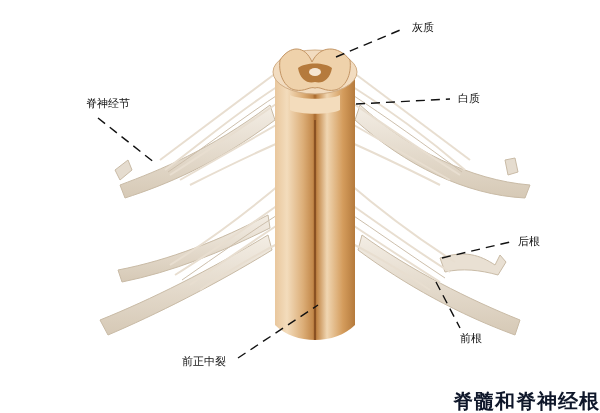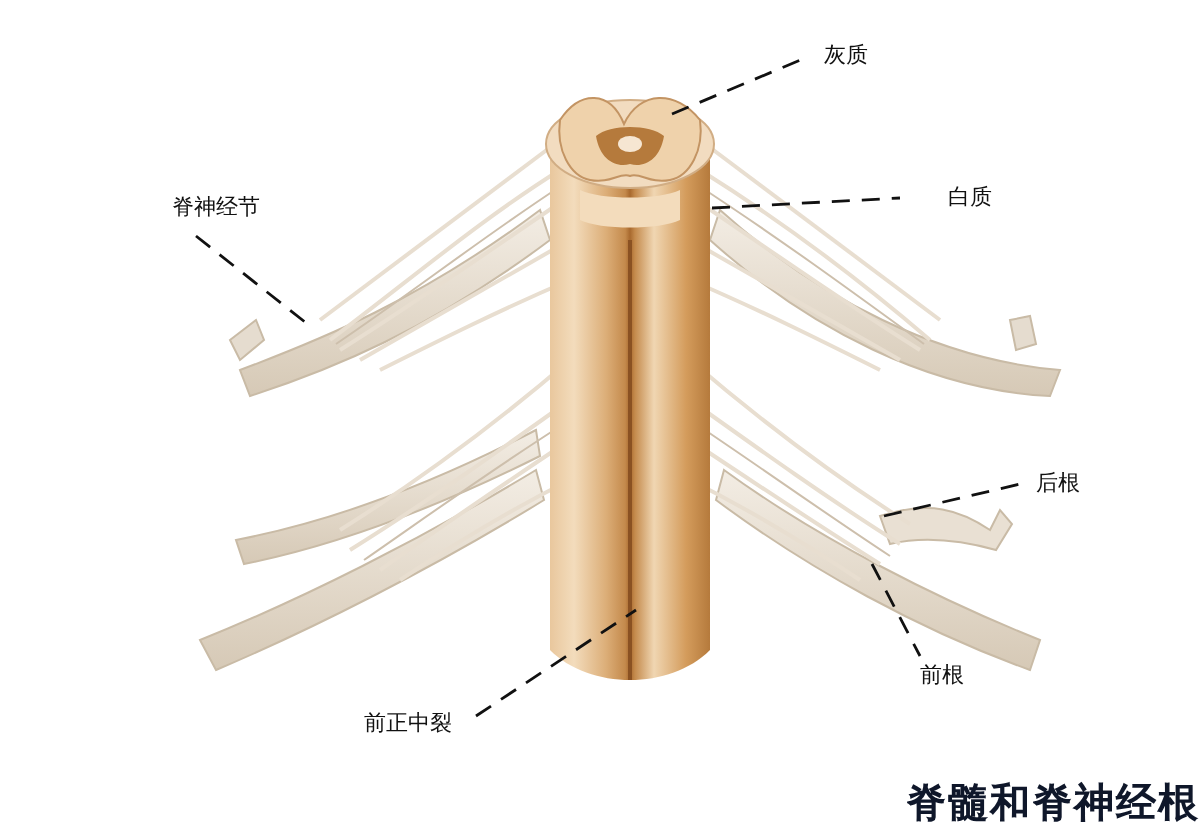--- a/index.html
+++ b/index.html
@@ -91,20 +91,20 @@
       <line x1="336" y1="57" x2="405" y2="28"></line>
       <line x1="356" y1="104" x2="450" y2="99"></line>
       <line x1="98" y1="118" x2="155" y2="163"></line>
       <line x1="442" y1="258" x2="510" y2="242"></line>
       <line x1="436" y1="282" x2="460" y2="328"></line>
       <line x1="238" y1="358" x2="318" y2="305"></line>
     </g>
   </svg>
 
   <span class="label" style="left:412px; top:22px;">灰质</span>
-  <span class="label" style="left:458px; top:93px;margin-left:16px;">白质</span>
+  <span class="label" style="left:458px; top:93px;">白质</span>
   <span class="label" style="left:52px; top:98px;margin-left:34px;">脊神经节</span>
   <span class="label" style="left:518px; top:236px;">后根</span>
   <span class="label" style="left:460px; top:334px;font-family:Liberation Mono, monospace;">前根</span>
   <span class="label" style="left:182px; top:356px;">前正中裂</span>
 
   <div class="caption">脊髓和脊神经根</div>
 </div>
 
 </body></html>

